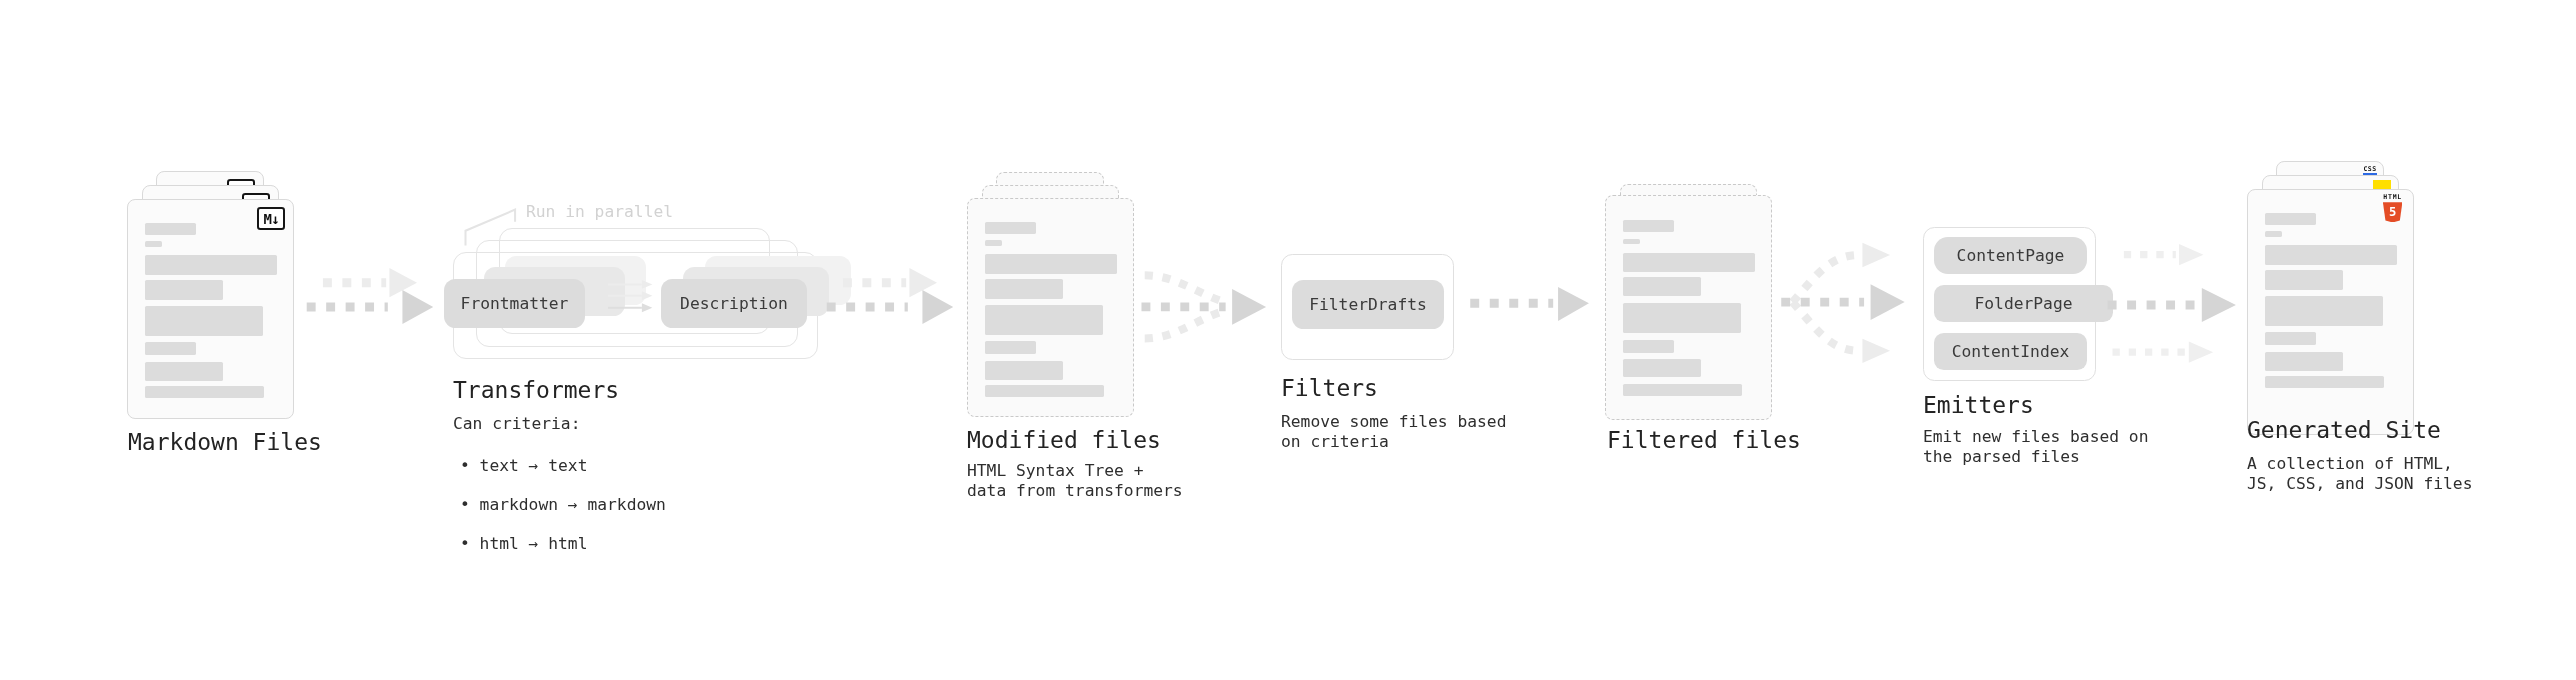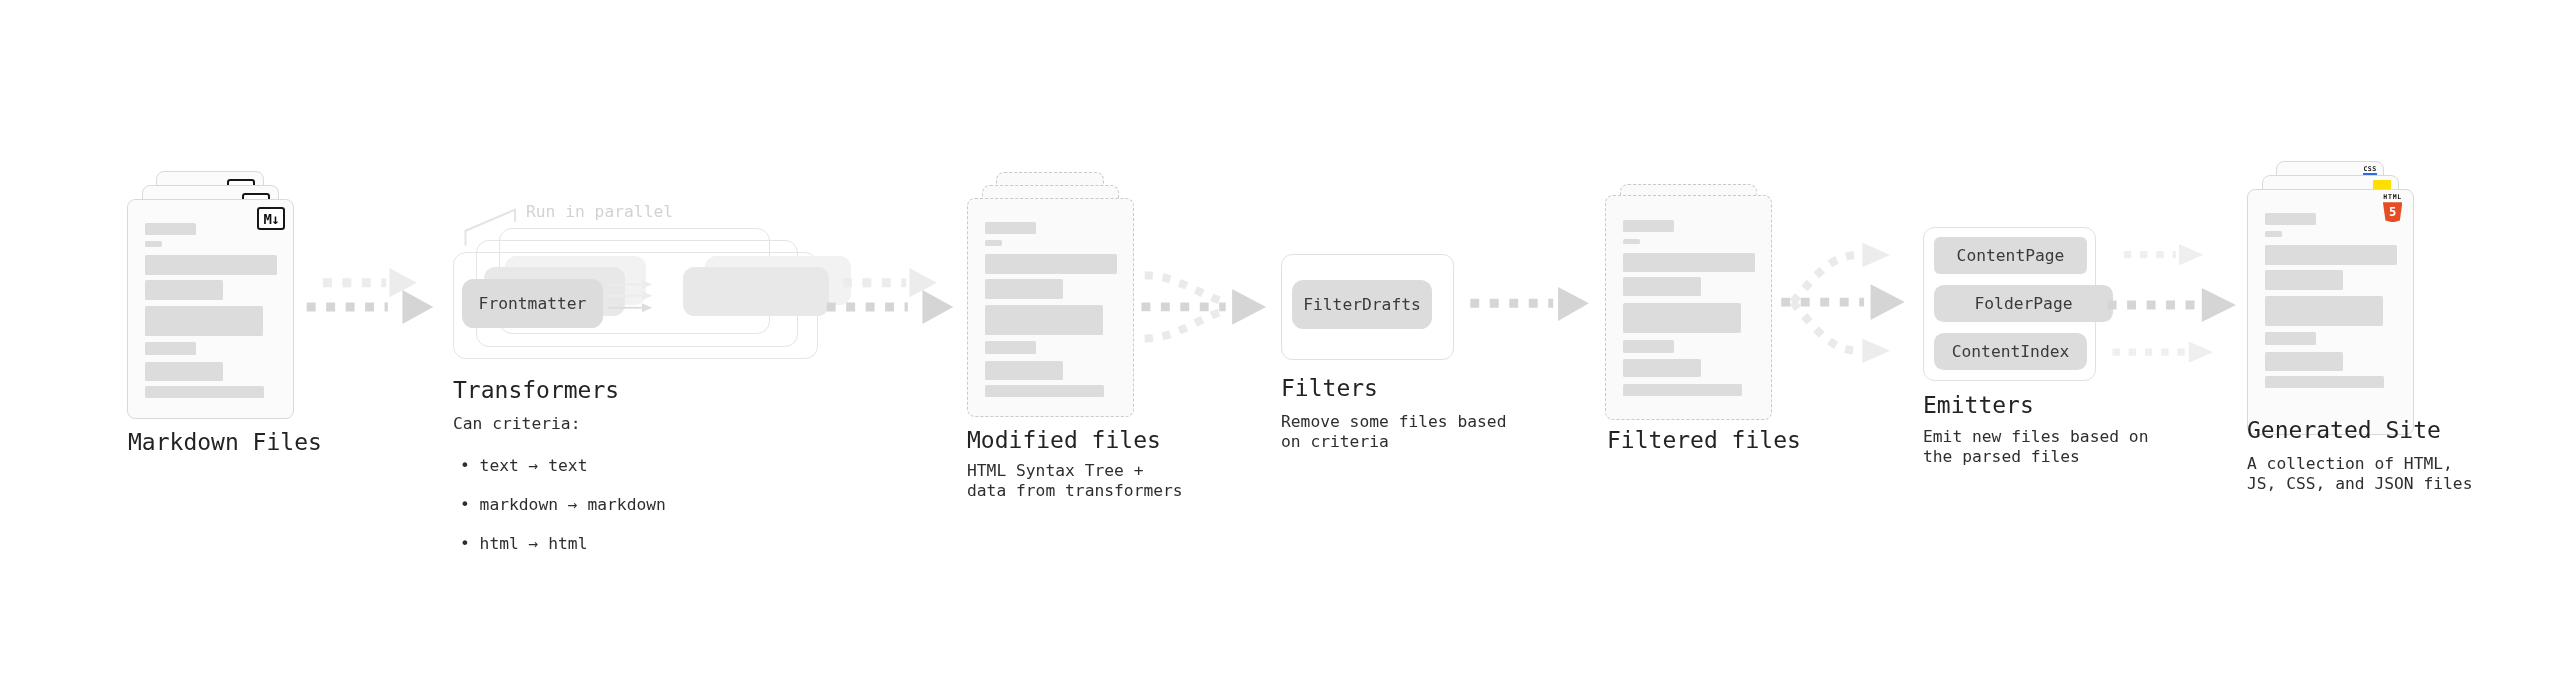--- a/index.html
+++ b/index.html
@@ -84,24 +84,25 @@
     <polyline points="8,52 8,34 69,8 69,23" fill="none" stroke="#e4e4e4" stroke-width="2.5"></polyline>
   </svg>
   <div class="annotation" style="left:526px;top:202px">Run in parallel</div>
 
   <div class="t-box" style="left:499px;top:228px;width:271px;height:106px"></div>
   <div class="t-box" style="left:476px;top:240px;width:322px;height:107px"></div>
   <div class="t-box" style="left:453px;top:252px;width:365px;height:107px"></div>
 
   <div class="pill ghost2" style="left:505px;top:256px;width:141px;height:49px"></div>
   <div class="pill ghost1" style="left:484px;top:267px;width:141px;height:49px"></div>
-  <div class="pill" style="left:462px;top:279px;width:141px;height:49px">Frontmatter</div>
+  <div class="pill" style="left:444px;top:279px;width:141px;height:49px">Frontmatter</div>
 
   <div class="pill ghost2" style="left:705px;top:256px;width:146px;height:49px"></div>
   <div class="pill ghost1" style="left:683px;top:267px;width:146px;height:49px"></div>
+  <div class="pill" style="left:661px;top:279px;width:146px;height:49px">Description</div>
 
   <svg class="arrow" style="left:608px;top:277px" width="50" height="39" viewBox="0 0 62 48">
     <line x1="0" y1="9" x2="42" y2="9" stroke="#ececec" stroke-width="2.5"></line>
       <polygon points="42,3.5 42,14.5 55,9" fill="#ececec"></polygon>
     <line x1="0" y1="23" x2="42" y2="23" stroke="#ececec" stroke-width="2.5"></line>
       <polygon points="42,17.5 42,28.5 55,23" fill="#ececec"></polygon>
     <line x1="0" y1="38" x2="42" y2="38" stroke="#dedede" stroke-width="2.5"></line>
       <polygon points="42,32.5 42,43.5 55,38" fill="#dedede"></polygon>
   </svg>
 
@@ -141,21 +142,21 @@
 data from transformers</div>
 
   <svg class="arrow" style="left:1138px;top:264px" width="134" height="89" viewBox="0 0 165 110">
     <path d="M 8,14 C 48,14 74,38 110,48" fill="none" stroke="#eaeaea" stroke-width="10" stroke-dasharray="10 12"></path>
     <path d="M 8,92 C 48,92 74,66 110,57" fill="none" stroke="#eaeaea" stroke-width="10" stroke-dasharray="10 12"></path>
     <line x1="4" y1="53" x2="108" y2="53" stroke="#d5d5d5" stroke-width="11" stroke-dasharray="11 13"></line>
     <polygon points="116,31 116,75 158,53" fill="#d5d5d5"></polygon>
   </svg>
 
   <div class="outer-box" style="left:1281px;top:254px;width:173px;height:106px"></div>
-  <div class="pill" style="left:1292px;top:280px;width:140px;height:49px">FilterDrafts</div>
+  <div class="pill" style="left:1292px;top:280px;width:152px;height:49px">FilterDrafts</div>
   <div class="label" style="left:1281px;top:375px">Filters</div>
   <div class="desc" style="left:1281px;top:412px">Remove some files based
 on criteria</div>
 
   <svg class="arrow" style="left:1467px;top:286px" width="126" height="36" viewBox="0 0 155 44">
     <line x1="4" y1="21" x2="106" y2="21" stroke="#d5d5d5" stroke-width="11" stroke-dasharray="11 13"></line>
     <polygon points="112,1 112,43 150,21" fill="#d5d5d5"></polygon>
   </svg>
 
   <div class="stack" style="left:1605px;top:184px;width:203px;height:244px">
@@ -178,21 +179,21 @@
   <svg class="arrow" style="left:1778px;top:237px" width="134" height="183" viewBox="0 0 165 225">
     <path d="M 18,80 C 48,46 64,22 100,22" fill="none" stroke="#eaeaea" stroke-width="10" stroke-dasharray="10 12"></path>
     <polygon points="104,7 104,37 138,22" fill="#ececec"></polygon>
     <path d="M 18,80 C 48,114 64,140 100,140" fill="none" stroke="#eaeaea" stroke-width="10" stroke-dasharray="10 12"></path>
     <polygon points="104,125 104,155 138,140" fill="#ececec"></polygon>
     <line x1="4" y1="80" x2="106" y2="80" stroke="#d5d5d5" stroke-width="11" stroke-dasharray="11 13"></line>
     <polygon points="114,58 114,102 156,80" fill="#d5d5d5"></polygon>
   </svg>
 
   <div class="outer-box" style="left:1923px;top:227px;width:173px;height:154px"></div>
-  <div class="pill" style="left:1934px;top:237px;width:153px;height:37px;border-radius:6px">ContentPage</div>
+  <div class="pill" style="left:1934px;top:237px;width:153px;height:37px;border-radius:14px">ContentPage</div>
   <div class="pill" style="left:1934px;top:285px;width:179px;height:37px;border-radius:9.8px">FolderPage</div>
   <div class="pill" style="left:1934px;top:333px;width:153px;height:37px;border-radius:9.8px">ContentIndex</div>
   <div class="label" style="left:1923px;top:392px">Emitters</div>
   <div class="desc" style="left:1923px;top:427px">Emit new files based on
 the parsed files</div>
 
   <svg class="arrow" style="left:2106px;top:240px" width="134" height="126" viewBox="0 0 165 155">
     <line x1="22" y1="18" x2="86" y2="18" stroke="#efefef" stroke-width="9" stroke-dasharray="9 11"></line>
     <polygon points="90,5 90,31 120,18" fill="#efefef"></polygon>
     <line x1="2" y1="80" x2="112" y2="80" stroke="#d5d5d5" stroke-width="11" stroke-dasharray="11 13"></line>

